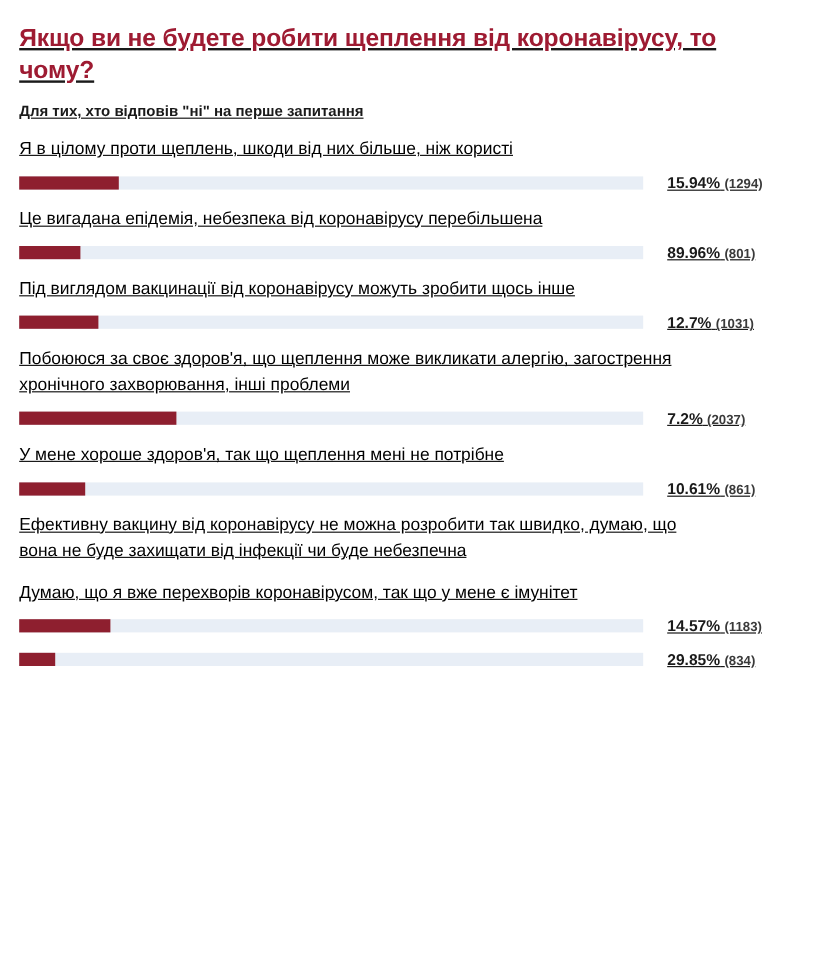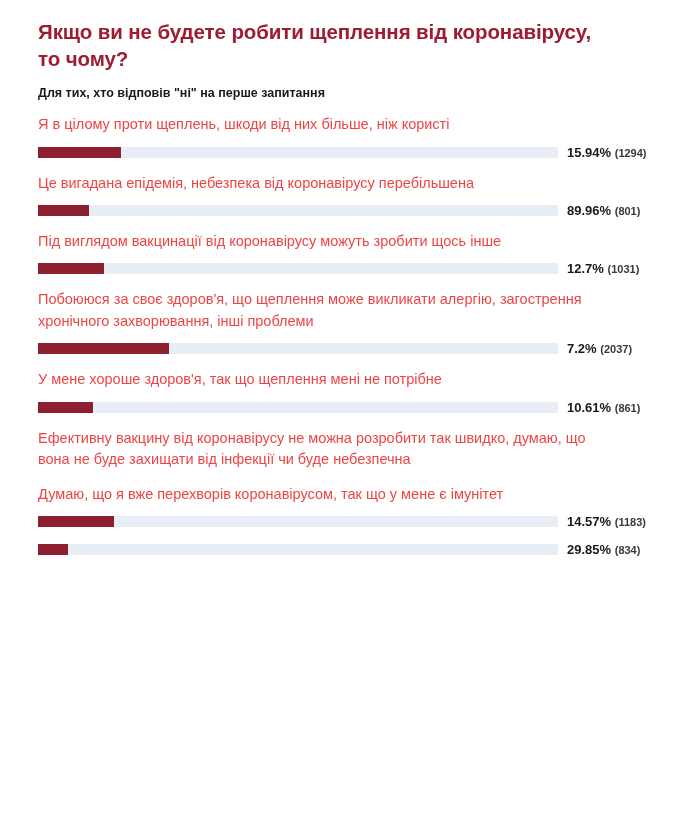--- a/index.html
+++ b/index.html
@@ -8,23 +8,24 @@
     background: #ffffff;
   }
   body {
     width: 690px;
     height: 813px;
     font-family: "Liberation Sans", sans-serif;
     color: #1a1a1a;
     overflow: hidden;
   }
   .page {
-    padding: 18px 30px 0 38px;
+    padding: 18px 30px 0 16px;
     box-sizing: border-box;
     width: 628px;
+    text-decoration: underline;
   }
   .chart-title {
     color: #9e1b32;
     font-size: 20.5px;
     font-weight: bold;
     line-height: 1.32;
     margin: 0 0 14px 0;
     letter-spacing: -0.1px;
   }
   .chart-subtitle {
@@ -35,28 +36,28 @@
   }
   .rows {
     display: block;
   }
   .row {
     margin-bottom: 13px;
   }
   .row-label {
     font-size: 14.5px;
     line-height: 1.48;
-    color: #ef4444;
+    color: #000000;
     margin: 0 0 9px 0;
     max-width: 555px;
   }
   .bar-line {
     display: flex;
     align-items: center;
-    gap: 9px;
+    gap: 20px;
   }
   .track {
     position: relative;
     flex: 0 0 520px;
     width: 520px;
     height: 11px;
     background: #e8eef6;
   }
   .fill {
     position: absolute;

